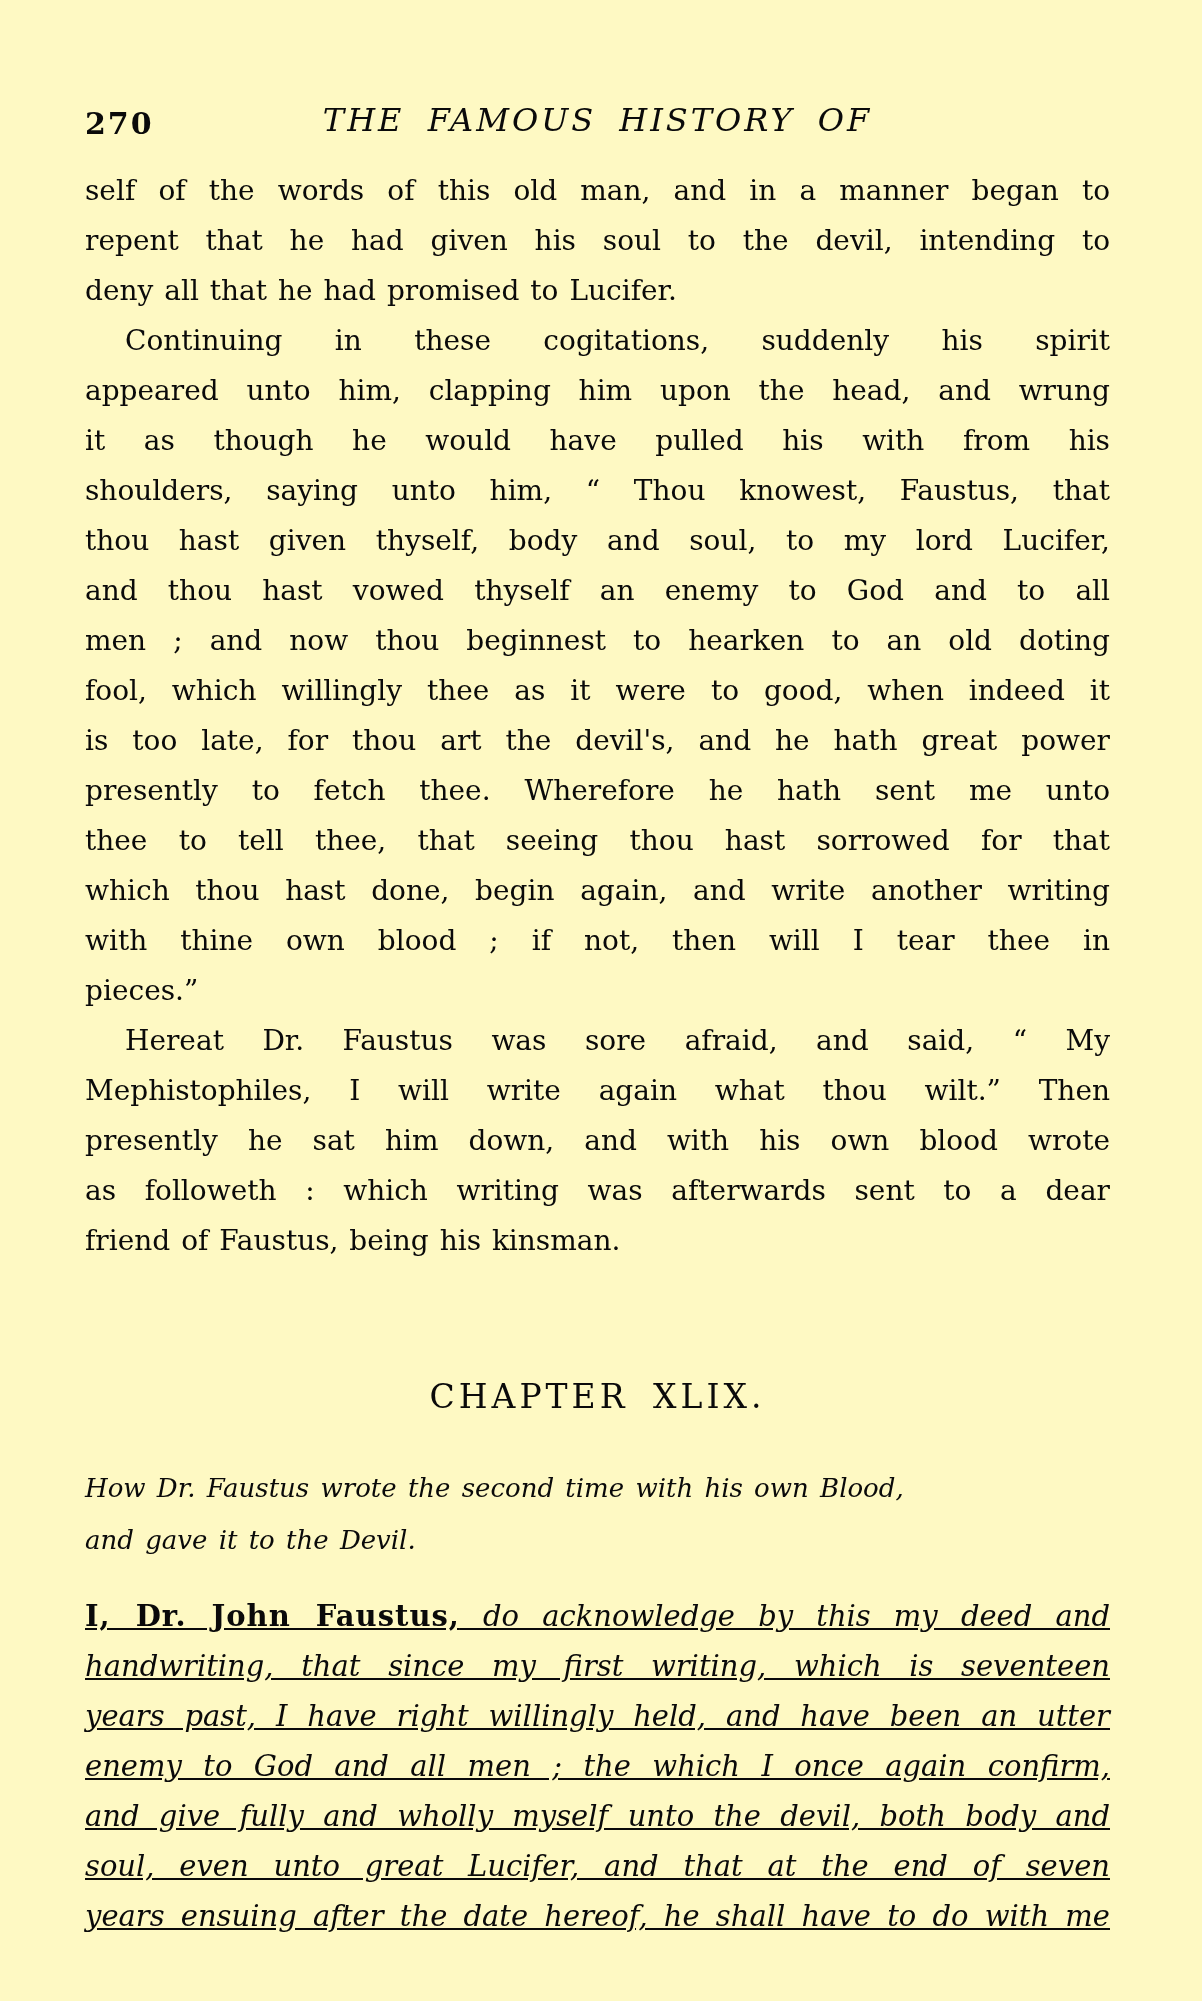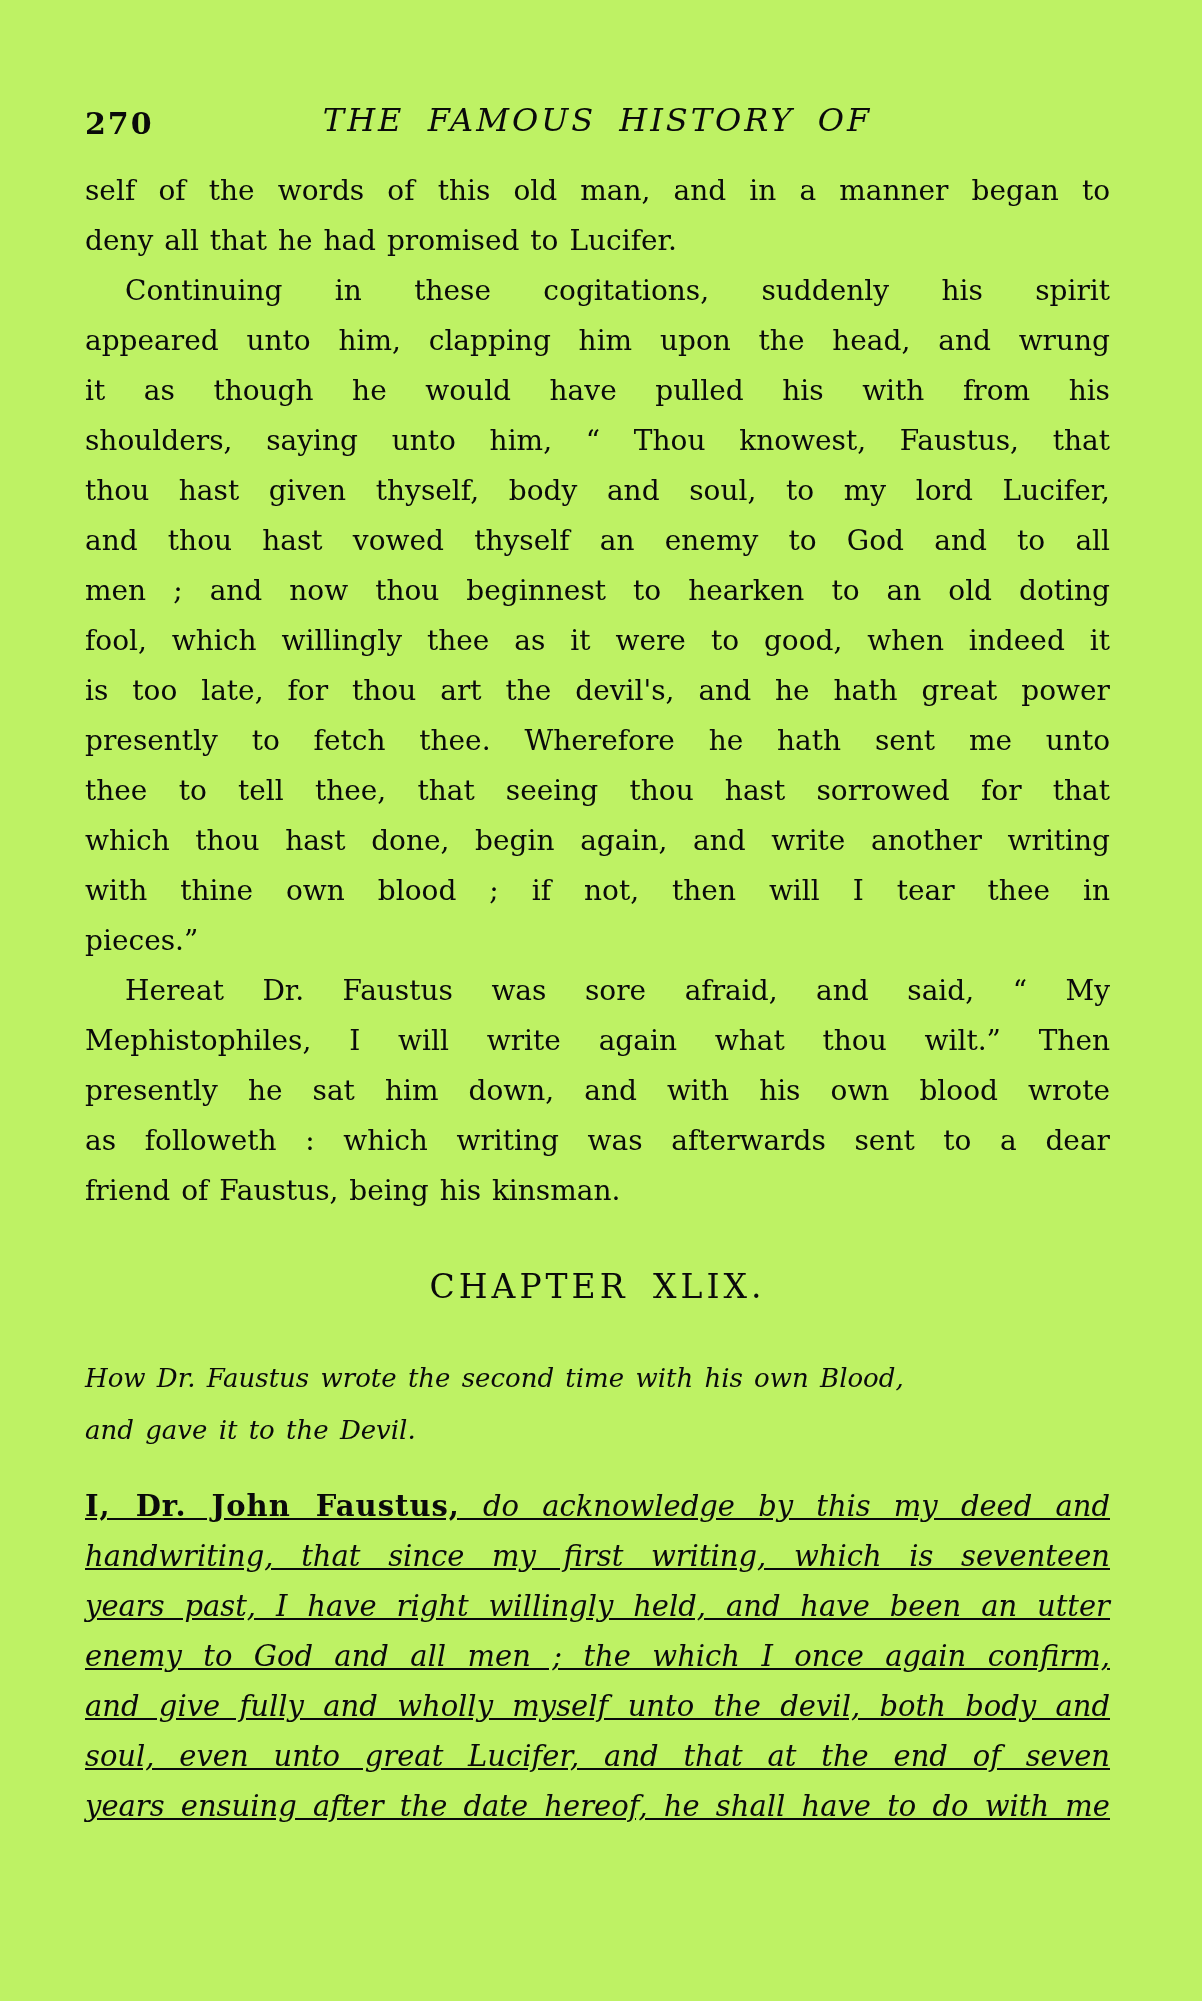--- a/index.html
+++ b/index.html
@@ -4,21 +4,21 @@
 <style>
   html, body {
     margin: 0;
     padding: 0;
     background: #ffffff;
   }
   .page {
     position: relative;
     width: 1202px;
     height: 2001px;
-    background: #bef264;
+    background: #fef9c3;
     color: #0a0a0a;
     font-family: "DejaVu Serif", "Liberation Serif", serif;
     overflow: hidden;
   }
   .page-number {
     position: absolute;
     left: 85px;
     top: 106px;
     font-size: 30px;
     letter-spacing: 2px;
@@ -52,21 +52,21 @@
     text-align-last: justify;
     text-justify: inter-word;
   }
   .last {
     text-align: left;
   }
   .indent {
     text-indent: 40px;
   }
   .chapter-heading {
-    margin-top: 51px;
+    margin-top: 111px;
     text-align: center;
     font-size: 33px;
     line-height: 40px;
     letter-spacing: 4px;
     word-spacing: 10px;
   }
   .subtitle {
     margin-top: 45px;
     font-style: italic;
     font-size: 26px;
@@ -94,20 +94,21 @@
 
 <div class="page">
 
   <div class="page-number">270</div>
   <div class="running-header">THE FAMOUS HISTORY OF</div>
 
   <div class="content">
 
     <div>
       <div class="line jl">self of the words of this old man, and in a manner began to</div>
+      <div class="line jl">repent that he had given his soul to the devil, intending to</div>
       <div class="line last">deny all that he had promised to Lucifer.</div>
     </div>
 
     <div>
       <div class="line jl indent">Continuing in these cogitations, suddenly his spirit</div>
       <div class="line jl">appeared unto him, clapping him upon the head, and wrung</div>
       <div class="line jl">it as though he would have pulled his with from his</div>
       <div class="line jl">shoulders, saying unto him, “ Thou knowest, Faustus, that</div>
       <div class="line jl">thou hast given thyself, body and soul, to my lord Lucifer,</div>
       <div class="line jl">and thou hast vowed thyself an enemy to God and to all</div>

